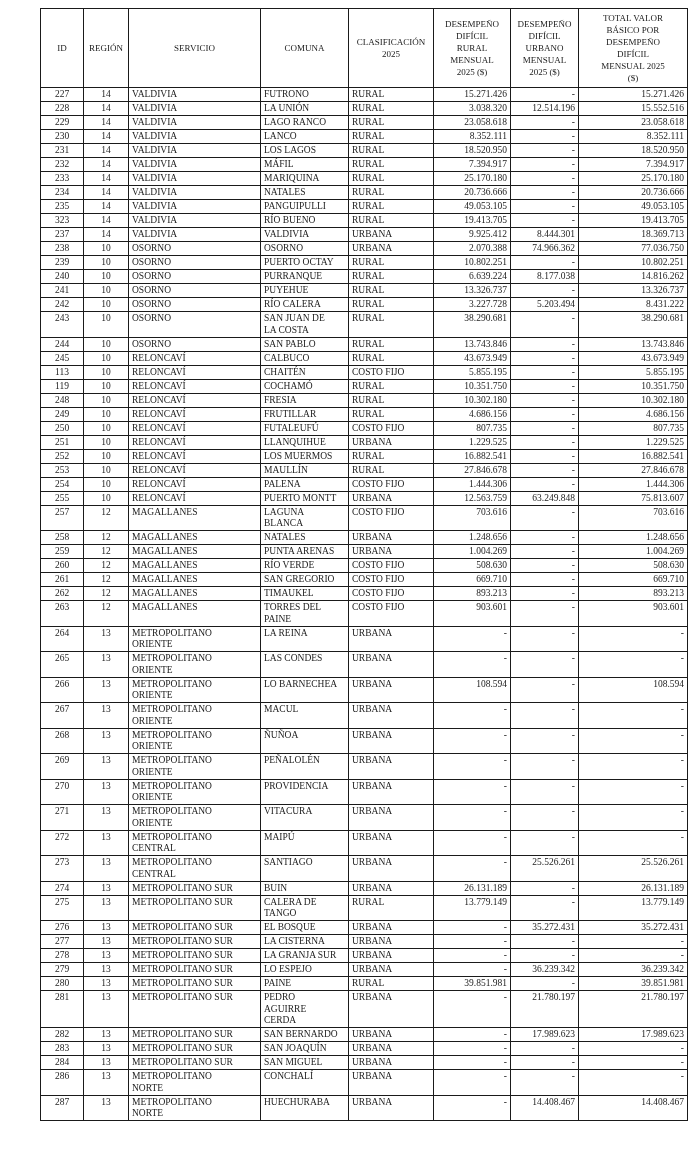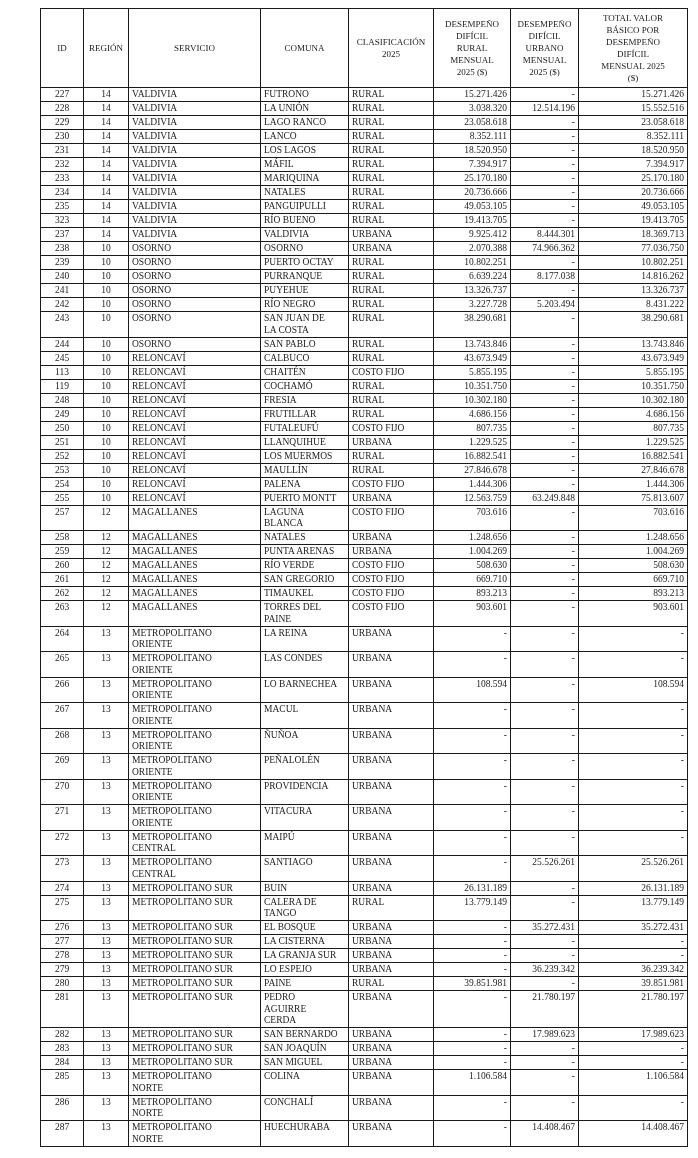--- a/index.html
+++ b/index.html
@@ -237,21 +237,21 @@
           <td class="al-l">PUYEHUE</td>
           <td class="al-l">RURAL</td>
           <td class="al-r">13.326.737</td>
           <td class="al-r">-</td>
           <td class="al-r">13.326.737</td>
         </tr>
         <tr>
           <td class="al-c">242</td>
           <td class="al-c">10</td>
           <td class="al-l">OSORNO</td>
-          <td class="al-l">RÍO NEGRO</td>
+          <td class="al-l">RÍO CALERA</td>
           <td class="al-l">RURAL</td>
           <td class="al-r">3.227.728</td>
           <td class="al-r">5.203.494</td>
           <td class="al-r">8.431.222</td>
         </tr>
         <tr>
           <td class="al-c">243</td>
           <td class="al-c">10</td>
           <td class="al-l">OSORNO</td>
           <td class="al-l">SAN JUAN DE
@@ -670,31 +670,20 @@
           <td class="al-c">284</td>
           <td class="al-c">13</td>
           <td class="al-l">METROPOLITANO SUR</td>
           <td class="al-l">SAN MIGUEL</td>
           <td class="al-l">URBANA</td>
           <td class="al-r">-</td>
           <td class="al-r">-</td>
           <td class="al-r">-</td>
         </tr>
         <tr>
-          <td class="al-c">285</td>
-          <td class="al-c">13</td>
-          <td class="al-l">METROPOLITANO
-NORTE</td>
-          <td class="al-l">COLINA</td>
-          <td class="al-l">URBANA</td>
-          <td class="al-r">1.106.584</td>
-          <td class="al-r">-</td>
-          <td class="al-r">1.106.584</td>
-        </tr>
-        <tr>
           <td class="al-c">286</td>
           <td class="al-c">13</td>
           <td class="al-l">METROPOLITANO
 NORTE</td>
           <td class="al-l">CONCHALÍ</td>
           <td class="al-l">URBANA</td>
           <td class="al-r">-</td>
           <td class="al-r">-</td>
           <td class="al-r">-</td>
         </tr>

